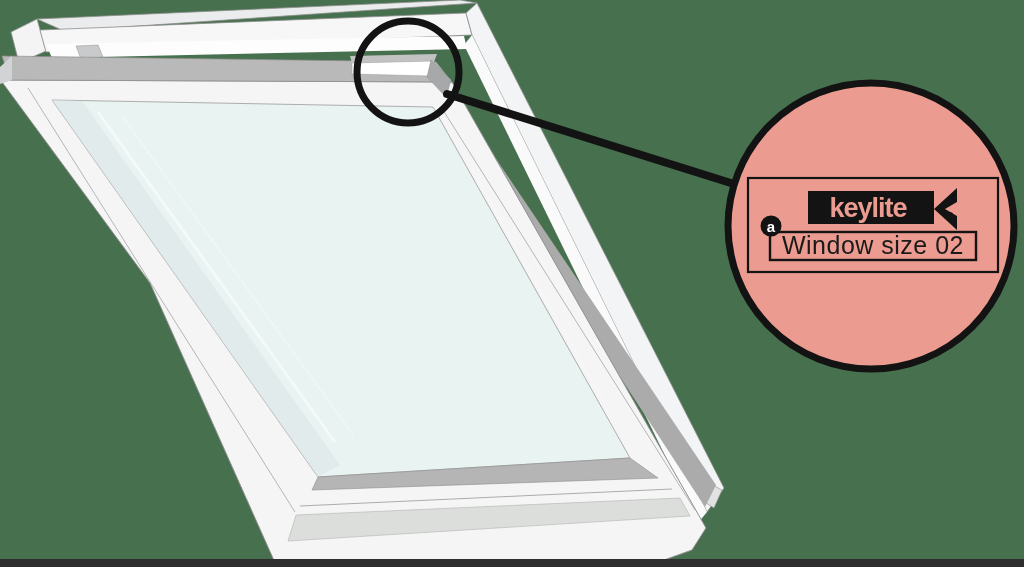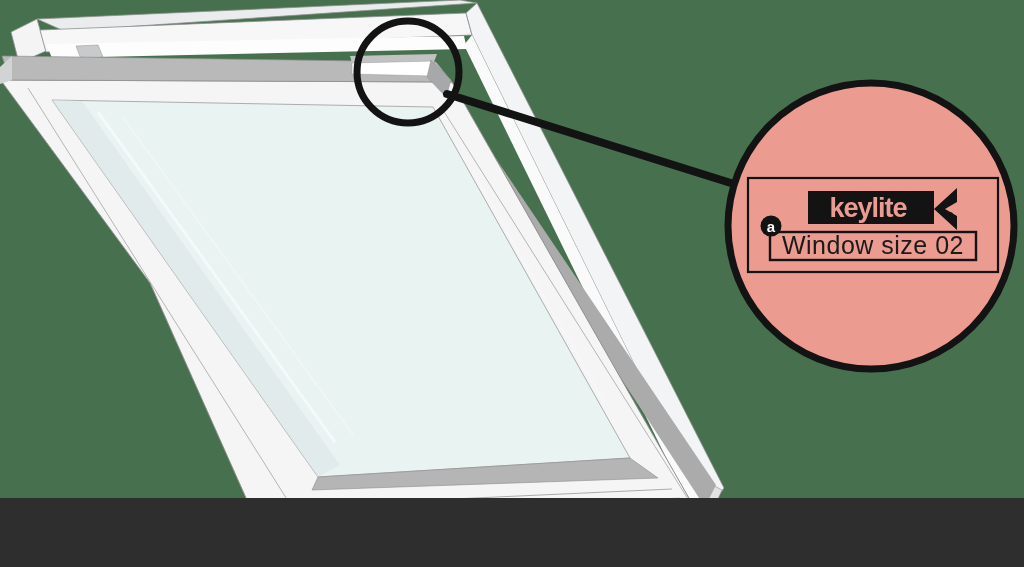--- a/index.html
+++ b/index.html
@@ -1,18 +1,18 @@
 <!DOCTYPE html>
 <html><head>
 <meta charset="utf-8">
 <style>
   html,body{margin:0;padding:0;background:#2e2e2e;}
   .stage{
     position:relative;
-    width:1024px;height:498px;
+    width:1024px;height:559px;
     overflow:hidden;
     font-family:"Liberation Sans", sans-serif;
   }
   svg{display:block;}
   text{font-family:"Liberation Sans", sans-serif;}
   .wordmark{font-weight:bold;letter-spacing:-1px;}
   .sizelabel{letter-spacing:0.5px;}
   .badgeletter{font-weight:bold;}
 </style>
 </head>

